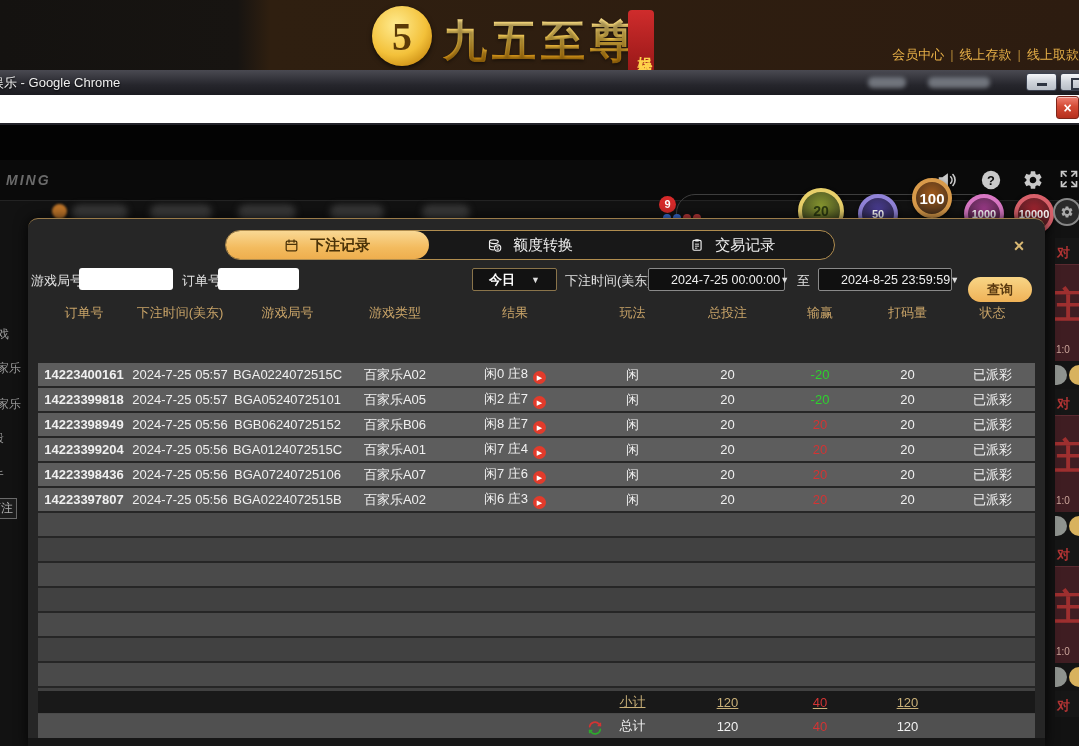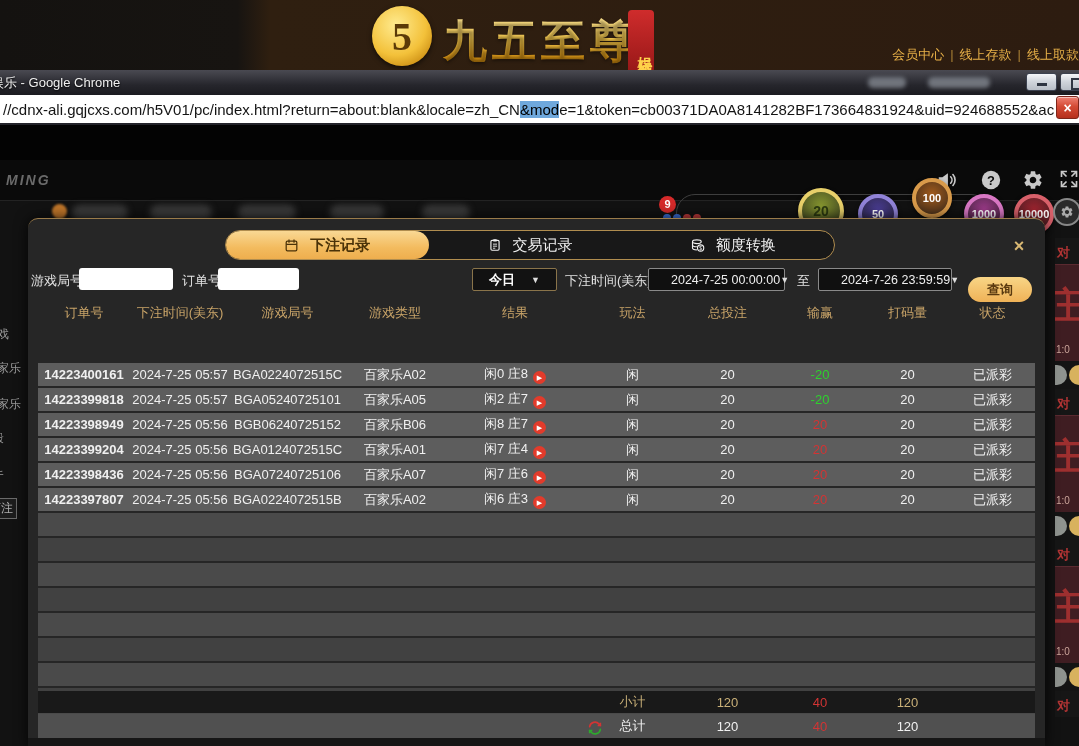--- a/index.html
+++ b/index.html
@@ -121,21 +121,21 @@
   .trow .order{font-weight:bold;}
   .erow{height:23px;margin-bottom:2px;}
   .erow.a{background:#4a4a4a;}
   .erow.b{background:#414141;}
   .green{color:#2ed12e;}
   .red{color:#d23434;}
   .playicon{display:inline-block;width:13px;height:13px;border-radius:50%;background:#e23b2b;color:#fff;
     font-size:7px;line-height:13px;text-align:center;vertical-align:-2px;margin-left:5px;cursor:pointer;}
 
   .subtotal{position:absolute;left:10px;top:472px;width:997px;height:22px;background:#191919;
-    align-items:center;font-size:13px;color:#c9b078;margin:0;}
+    align-items:center;font-size:13px;color:#c9b078;margin:0;text-decoration:underline;}
   .subtotal .cell{text-align:center;}
   .total{position:absolute;left:10px;top:495px;width:997px;height:24px;background:#505050;
     align-items:center;font-size:13px;color:#f2f2f2;margin:0;}
   .total .cell{text-align:center;position:relative;}
   .refresh{position:absolute;left:2px;top:3px;cursor:pointer;}
   .bottomstrip{position:absolute;left:0;top:519px;width:1017px;height:9px;background:#161616;}
 </style>
 </head>
 <body>
 
@@ -156,21 +156,20 @@
     <span class="redact r2"></span>
     <div class="winbtn min">
         <span class="dash"></span>
       </div>
     <div class="winbtn max">
         <span class="sq"></span>
       </div>
   </div>
 
   <div class="urlbar">
-    <span class="url"><span>//cdnx-ali.gqjcxs.com/h5V01/pc/index.html?return=about:blank&amp;locale=zh_CN</span><span class="sel">&amp;mod</span><span>e=1&amp;token=cb00371DA0A8141282BF173664831924&amp;uid=924688552&amp;ac</span></span>
     <div class="close-red">×</div>
   </div>
 
   <div class="blackgap"></div>
 
   <div class="game">
     <div class="gamebar">
       <span class="gamelogo">MING</span>
       <span class="gicon speaker">
         <svg viewBox="0 0 24 24" width="22" height="22">
@@ -207,21 +206,21 @@
     <div class="rail"></div>
     <div class="chipbadge">9</div>
     <span class="beaddot" style="left:663px;background:#3a6fd8"></span>
     <span class="beaddot" style="left:673px;background:#3a6fd8"></span>
     <span class="beaddot" style="left:683px;background:#c23a3a"></span>
     <span class="beaddot" style="left:693px;background:#c23a3a"></span>
 
     <div id="chips">
         <div class="chip" style="left: 798px; top: 28px; width: 46px; height: 46px; border: 4px solid rgb(232, 208, 106); background: radial-gradient(circle at 50% 38%, rgb(135, 151, 47), rgb(28, 28, 28) 130%); color: rgb(44, 58, 16); font-size: 14px;">20</div>
         <div class="chip" style="left: 858px; top: 34px; width: 40px; height: 40px; border: 4px solid rgb(145, 131, 216); background: radial-gradient(circle at 50% 38%, rgb(75, 61, 150), rgb(28, 28, 28) 130%); color: rgb(255, 255, 255); font-size: 11px;">50</div>
-        <div class="chip" style="left: 912px; top: 18px; width: 40px; height: 40px; border: 4px solid rgb(216, 154, 74); background: radial-gradient(circle at 50% 38%, rgb(160, 90, 28), rgb(28, 28, 28) 130%); color: rgb(255, 255, 255); font-size: 11px;">100</div>
+        <div class="chip" style="left: 912px; top: 18px; width: 40px; height: 40px; border: 4px solid rgb(216, 154, 74); background: radial-gradient(circle at 50% 38%, rgb(160, 90, 28), rgb(28, 28, 28) 130%); color: rgb(255, 255, 255); font-size: 15px;">100</div>
         <div class="chip" style="left: 964px; top: 34px; width: 40px; height: 40px; border: 4px solid rgb(216, 119, 196); background: radial-gradient(circle at 50% 38%, rgb(160, 59, 140), rgb(28, 28, 28) 130%); color: rgb(255, 255, 255); font-size: 11px;">1000</div>
         <div class="chip" style="left: 1014px; top: 34px; width: 40px; height: 40px; border: 4px solid rgb(216, 96, 106); background: radial-gradient(circle at 50% 38%, rgb(163, 36, 48), rgb(28, 28, 28) 130%); color: rgb(255, 255, 255); font-size: 11px;">10000</div>
       </div>
     <div class="gearchip">
       <svg viewBox="0 0 24 24" width="14" height="14">
           <path fill="currentColor" d="M19.14 12.94c.04-.3.06-.61.06-.94 0-.32-.02-.64-.07-.94l2.03-1.58a.49.49 0 00.12-.61l-1.92-3.32a.49.49 0 00-.59-.22l-2.39.96c-.5-.38-1.03-.7-1.62-.94l-.36-2.54a.484.484 0 00-.48-.41h-3.84c-.24 0-.43.17-.47.41l-.36 2.54c-.59.24-1.13.57-1.62.94l-2.39-.96a.466.466 0 00-.59.22L2.74 8.87c-.12.21-.08.47.12.61l2.03 1.58c-.05.3-.09.63-.09.94s.02.64.07.94l-2.03 1.58a.49.49 0 00-.12.61l1.92 3.32c.12.22.37.29.59.22l2.39-.96c.5.38 1.03.7 1.62.94l.36 2.54c.05.24.24.41.48.41h3.84c.24 0 .44-.17.47-.41l.36-2.54c.59-.24 1.13-.56 1.62-.94l2.39.96c.22.08.47 0 .59-.22l1.92-3.32c.12-.22.07-.47-.12-.61l-2.01-1.58zM12 15.6A3.61 3.61 0 018.4 12c0-1.98 1.62-3.6 3.6-3.6s3.6 1.62 3.6 3.6-1.62 3.6-3.6 3.6z"></path>
         </svg>
     </div>
 
     <div id="frags">
@@ -286,59 +285,59 @@
           <span class="ticon">
             <svg viewBox="0 0 24 24" width="15" height="15">
               <rect x="3.5" y="5" width="17" height="15.5" rx="2" fill="none" stroke="currentColor" stroke-width="2"></rect>
               <path d="M3.5 10h17M8 2.5v5M16 2.5v5" stroke="currentColor" stroke-width="2" fill="none"></path>
             </svg>
           </span>
           <span>下注记录</span>
         </div>
         <div class="tab">
           <span class="ticon">
-            <svg viewBox="0 0 24 24" width="14" height="14">
-              <rect x="5" y="4" width="14" height="17" rx="2" fill="none" stroke="currentColor" stroke-width="2"></rect>
-              <rect x="9" y="2" width="6" height="4" rx="1" fill="currentColor"></rect>
-              <path d="M8.5 10.5h7M8.5 14h7M8.5 17.5h4" stroke="currentColor" stroke-width="1.6"></path>
-            </svg>
-          </span>
-          <span>交易记录</span>
-        </div>
-        <div class="tab">
-          <span class="ticon">
             <svg viewBox="0 0 24 24" width="15" height="15">
               <path d="M4 6c0-1.7 3.1-3 7-3s7 1.3 7 3-3.1 3-7 3-7-1.3-7-3z" fill="none" stroke="currentColor" stroke-width="1.8"></path>
               <path d="M4 6v5c0 1.7 3.1 3 7 3M4 11v5c0 1.7 3.1 3 7 3" fill="none" stroke="currentColor" stroke-width="1.8"></path>
               <circle cx="17" cy="16" r="5" fill="none" stroke="currentColor" stroke-width="1.8"></circle>
               <text x="17" y="19" font-size="8" text-anchor="middle" fill="currentColor">$</text>
             </svg>
           </span>
           <span>额度转换</span>
         </div>
+        <div class="tab">
+          <span class="ticon">
+            <svg viewBox="0 0 24 24" width="14" height="14">
+              <rect x="5" y="4" width="14" height="17" rx="2" fill="none" stroke="currentColor" stroke-width="2"></rect>
+              <rect x="9" y="2" width="6" height="4" rx="1" fill="currentColor"></rect>
+              <path d="M8.5 10.5h7M8.5 14h7M8.5 17.5h4" stroke="currentColor" stroke-width="1.6"></path>
+            </svg>
+          </span>
+          <span>交易记录</span>
+        </div>
       </div>
     <div class="modal-close">×</div>
 
     <div class="filters">
       <span class="flabel" style="left:3px">游戏局号</span>
       <input class="finput" style="left: 51px; width: 94px;">
       <span class="flabel" style="left:154px">订单号</span>
       <input class="finput" style="left: 190px; width: 81px;">
       <div class="selbox" style="left:444px;width:85px">
         <span>今日</span>
           <span class="caret">▼</span>
       </div>
       <span class="flabel" style="left:537px">下注时间(美东)</span>
       <div class="dtbox" style="left:620px;width:137px">
         <span>2024-7-25 00:00:00</span>
           <span class="caret">▼</span>
       </div>
       <span class="flabel" style="left:769px">至</span>
       <div class="dtbox" style="left:790px;width:134px">
-        <span>2024-7-26 23:59:59</span>
+        <span>2024-8-25 23:59:59</span>
           <span class="caret">▼</span>
       </div>
       <div class="searchbtn">查询</div>
     </div>
 
     <div class="thead grid" id="thead">
         <div class="hcell">订单号</div>
         <div class="hcell">下注时间(美东)</div>
         <div class="hcell">游戏局号</div>
         <div class="hcell">游戏类型</div>

